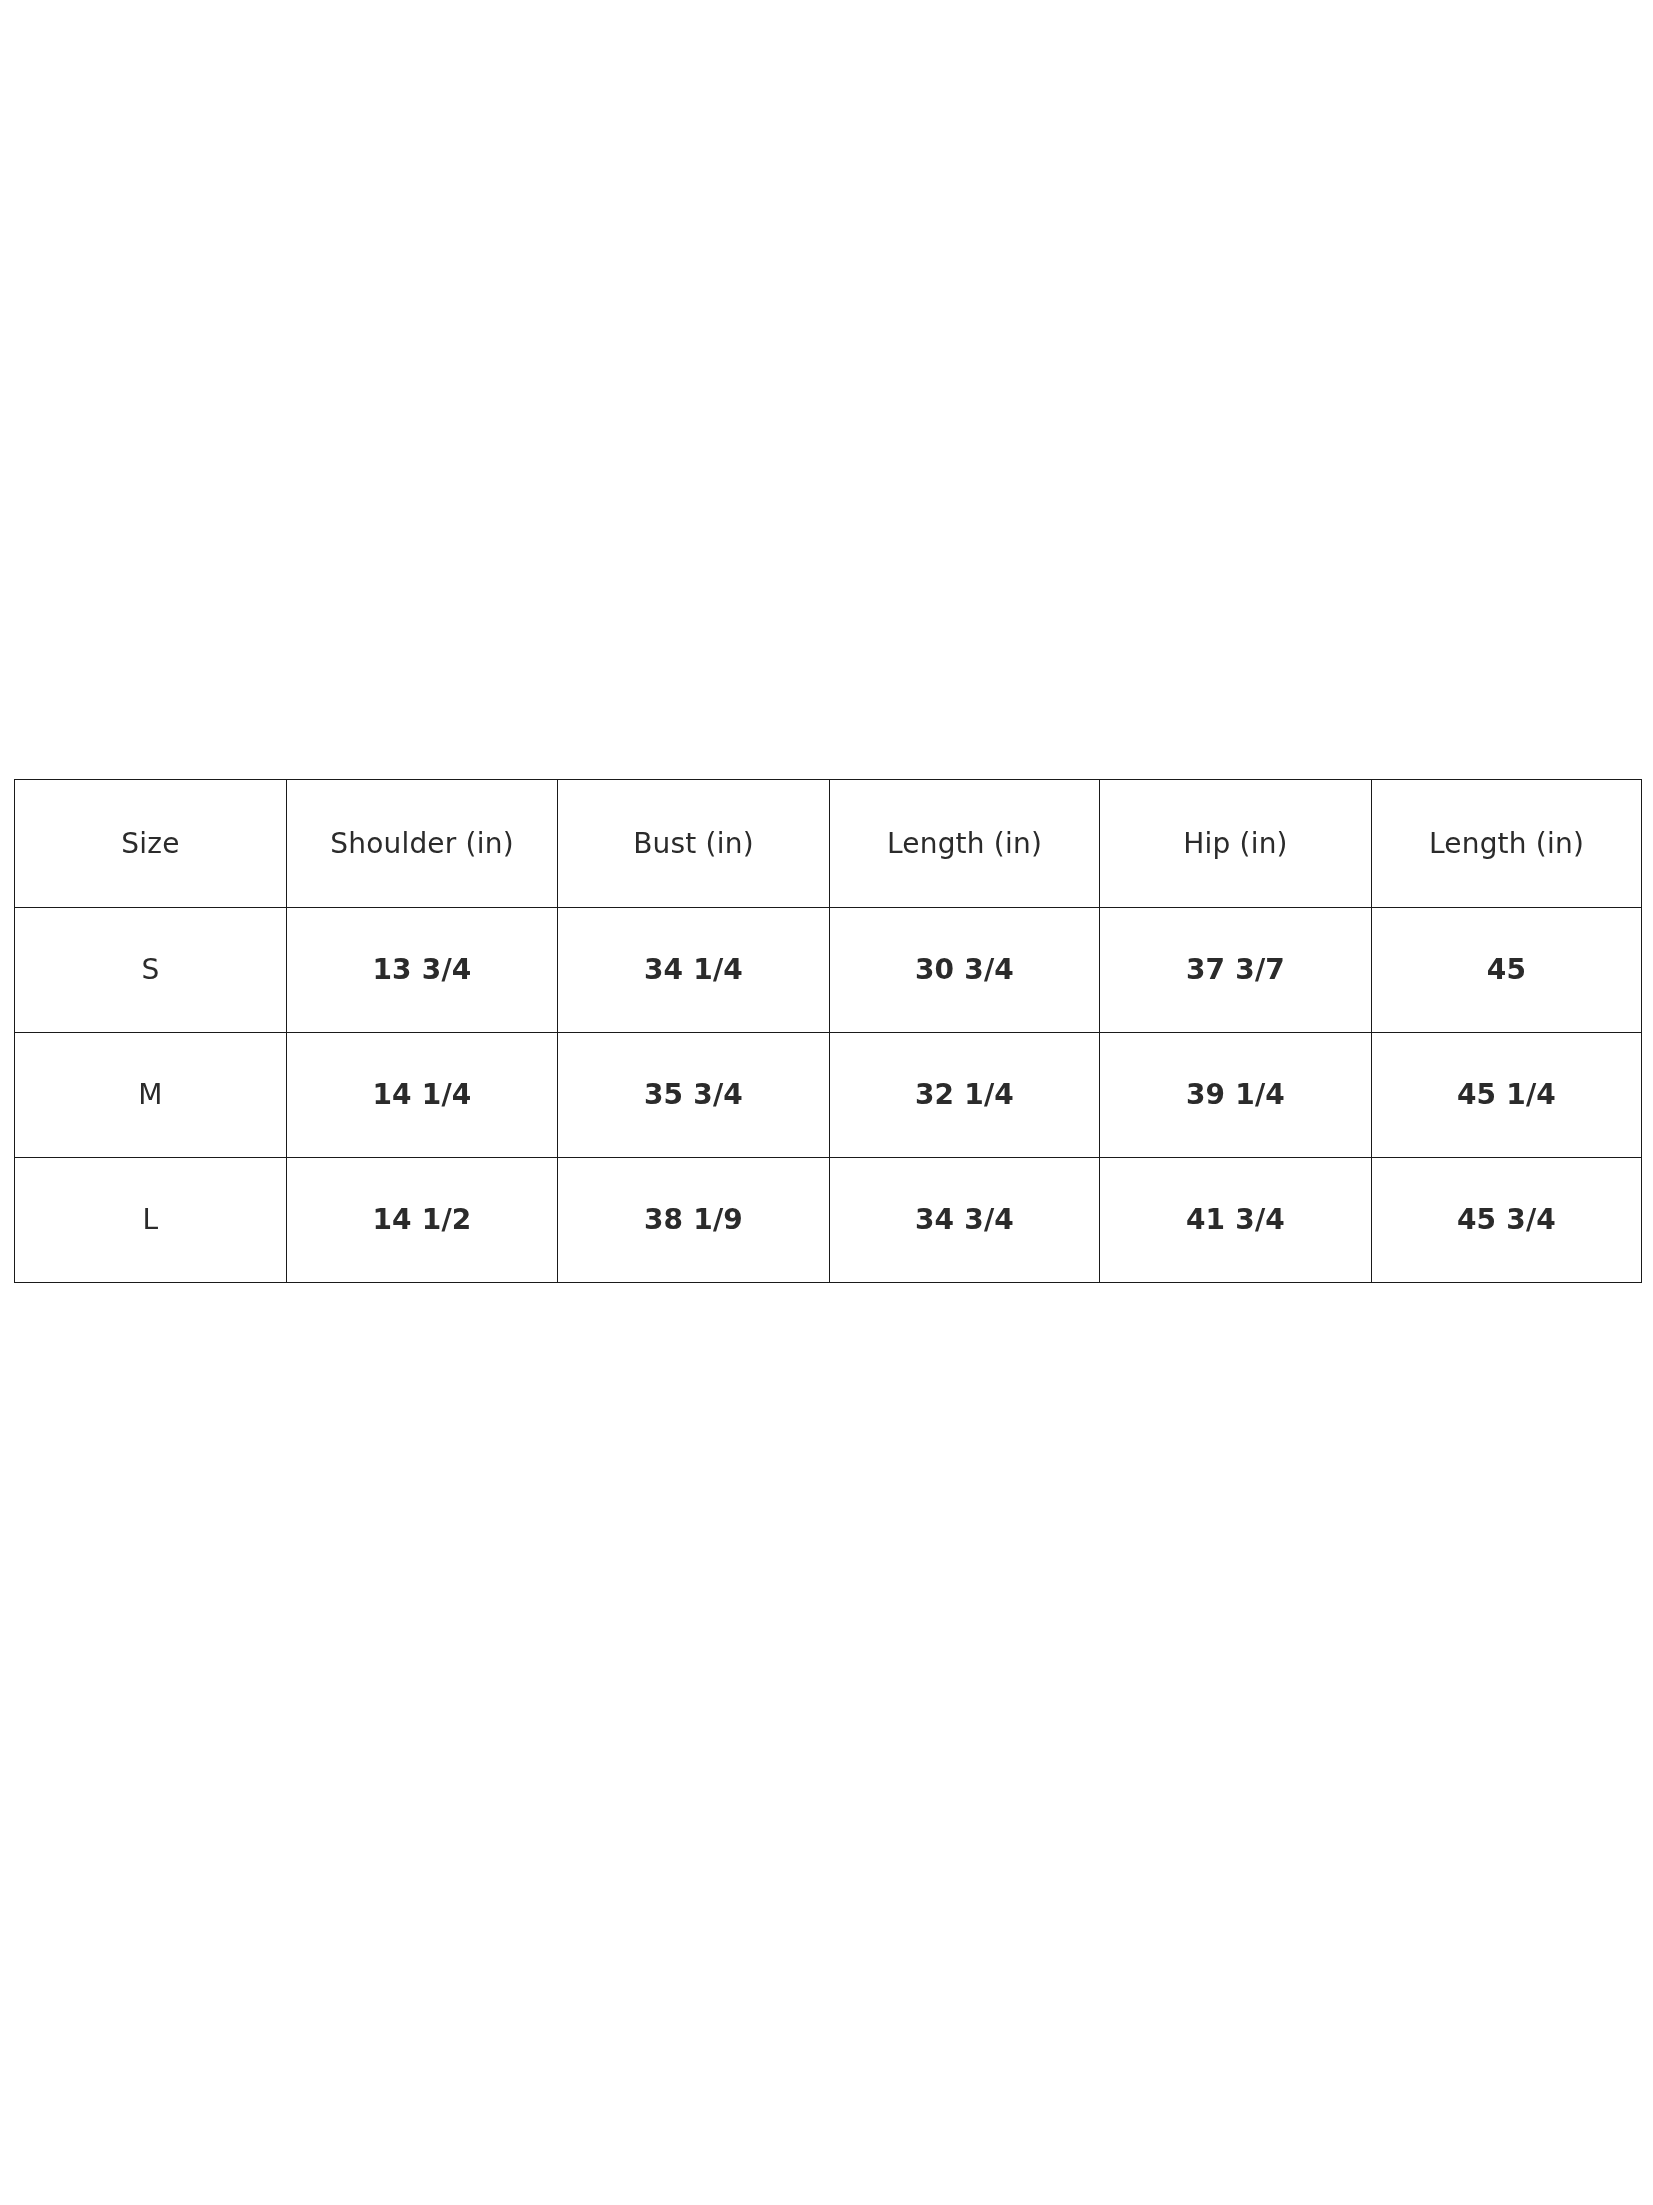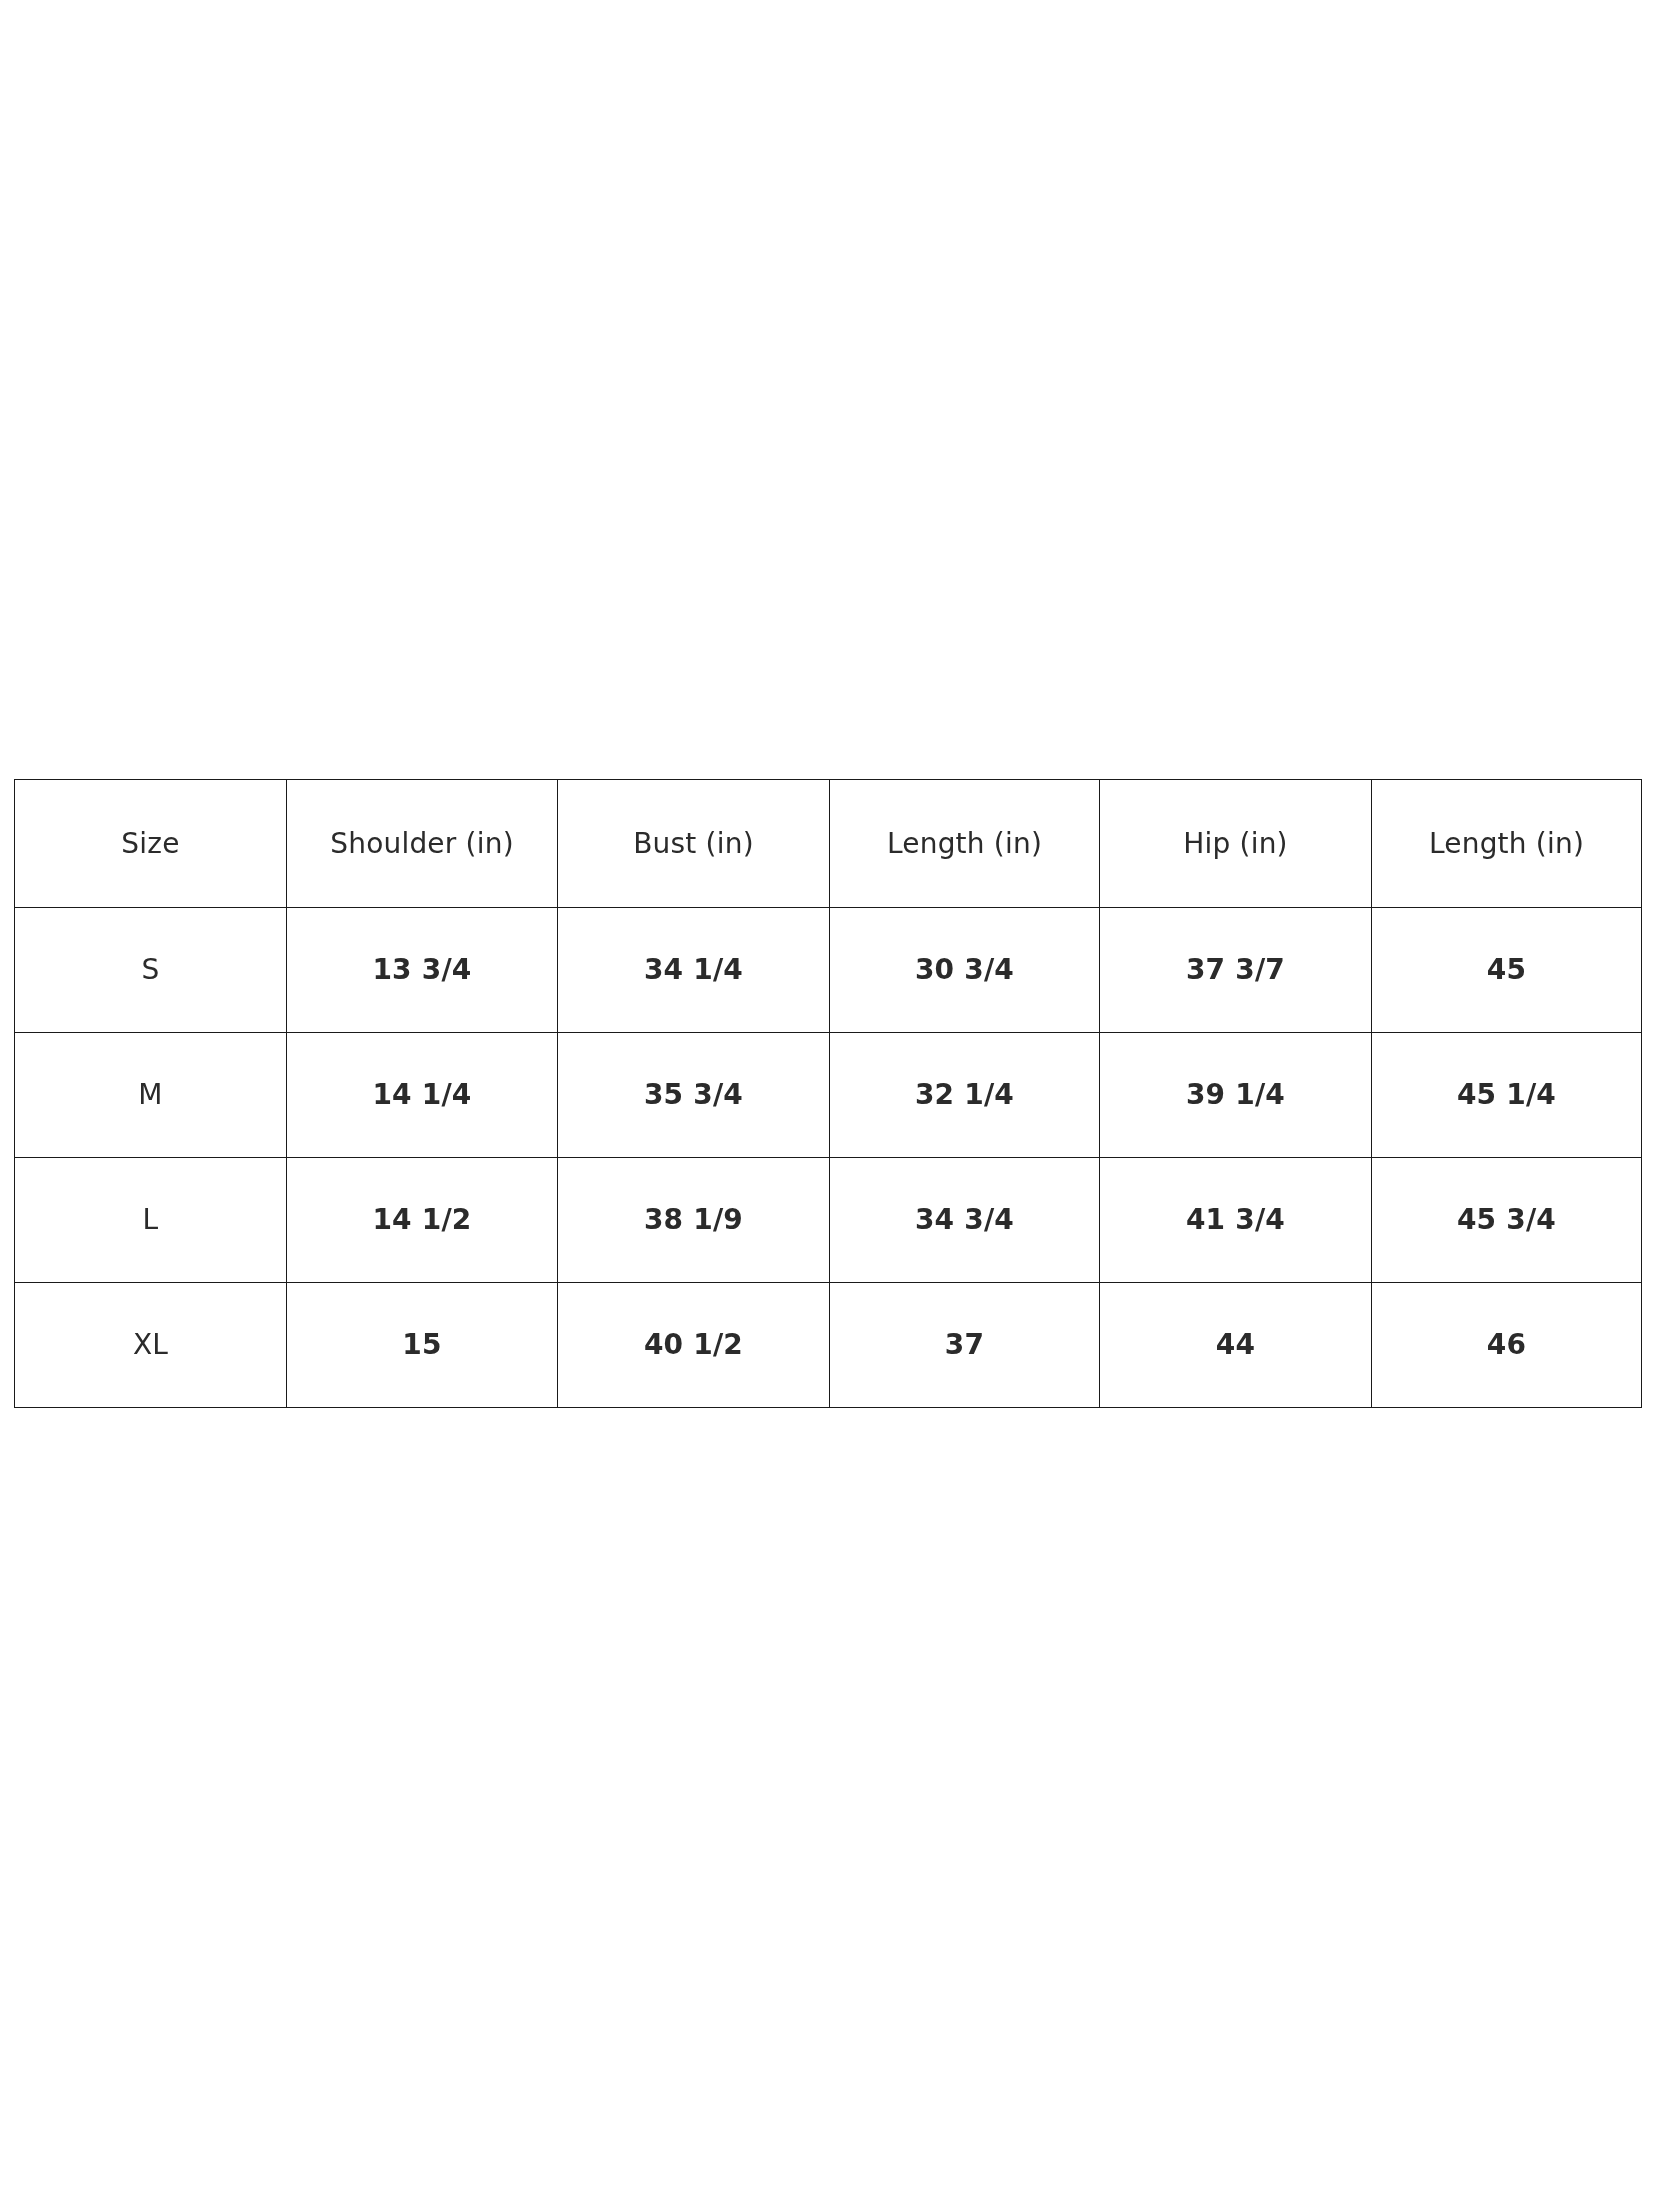--- a/index.html
+++ b/index.html
@@ -114,26 +114,18 @@
           <td>45 1/4</td>
         </tr>
         <tr>
           <td class="size-label">L</td>
           <td>14 1/2</td>
           <td>38 1/9</td>
           <td>34 3/4</td>
           <td>41 3/4</td>
           <td>45 3/4</td>
         </tr>
-        <tr>
-          <td class="size-label">XL</td>
-          <td>15</td>
-          <td>40 1/2</td>
-          <td>37</td>
-          <td>44</td>
-          <td>46</td>
-        </tr>
       </tbody>
     </table>
   </div>
 
 </div>
 
 
 </body></html>

